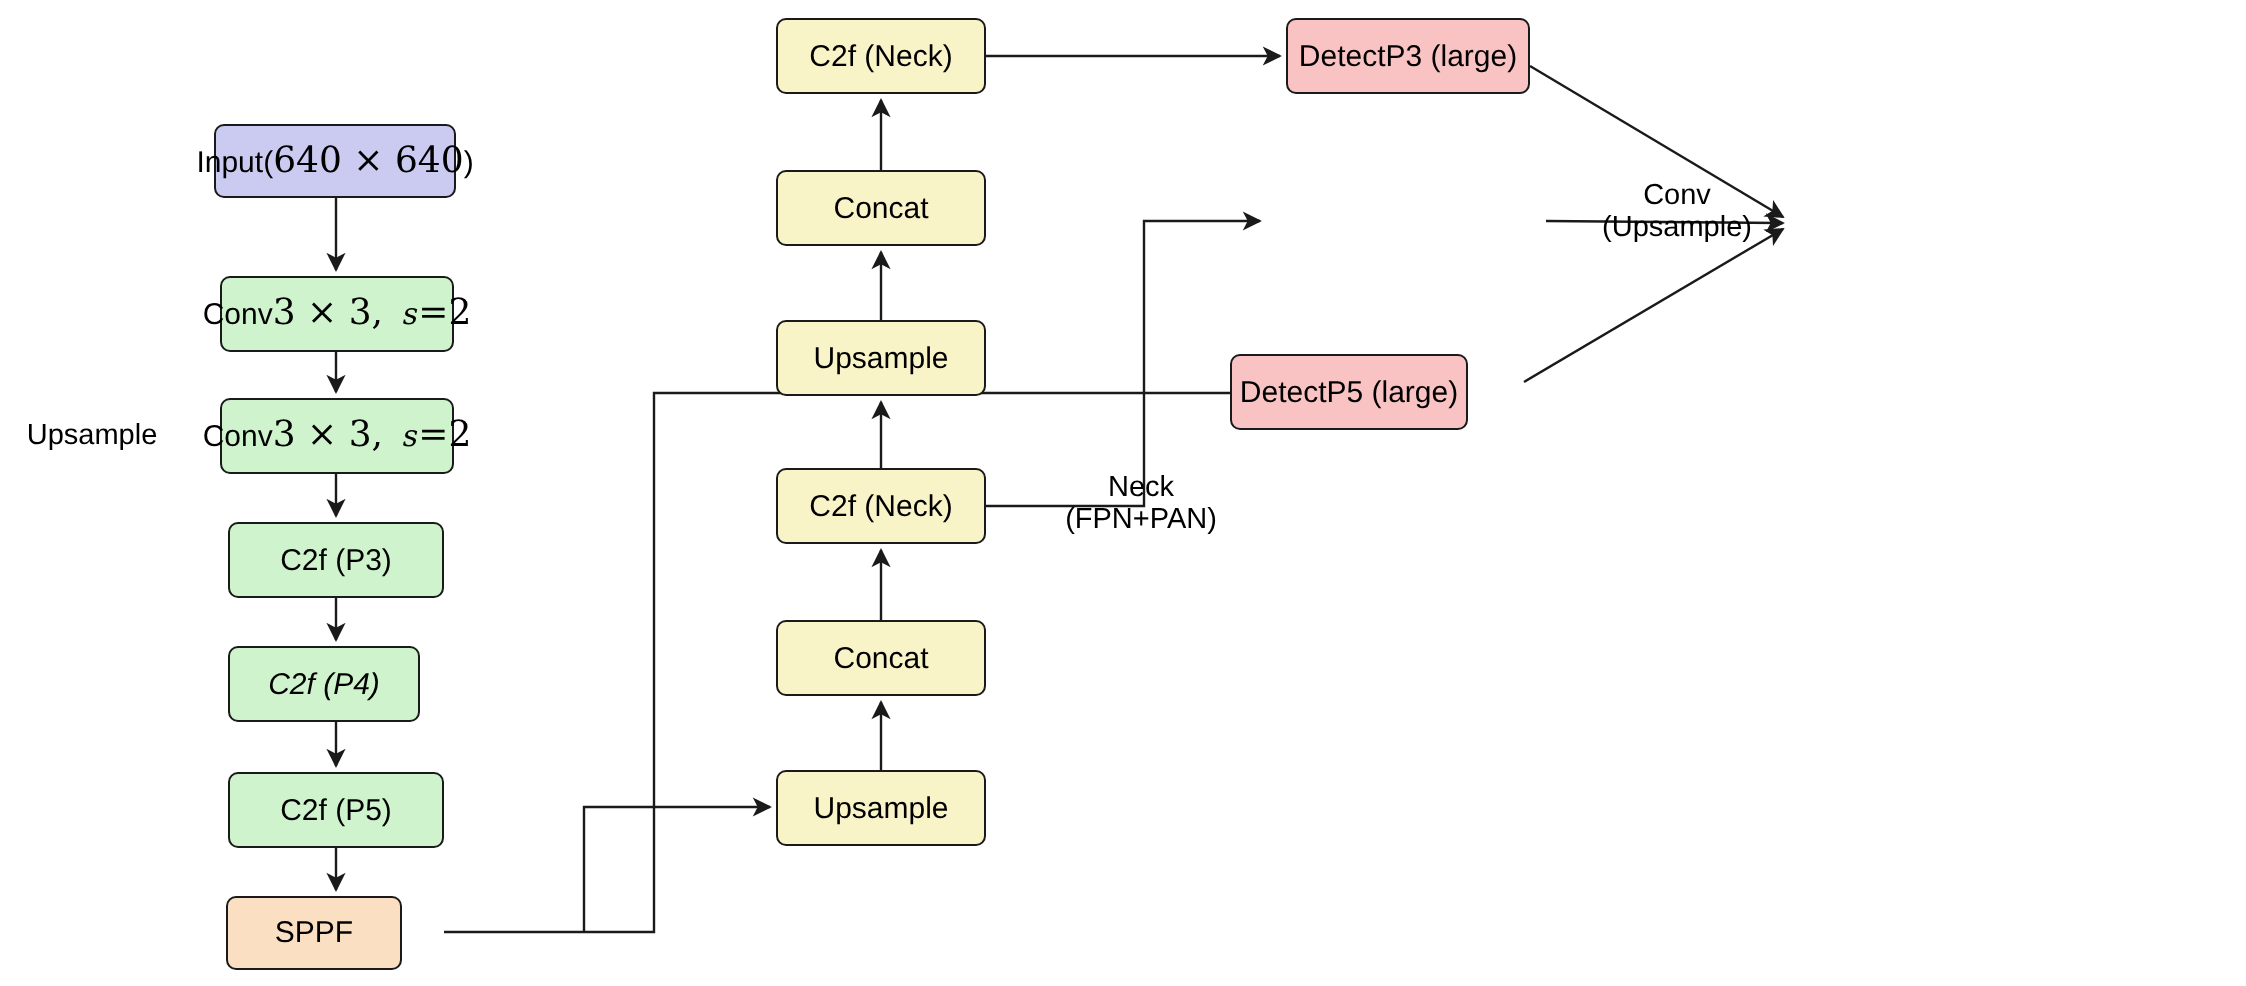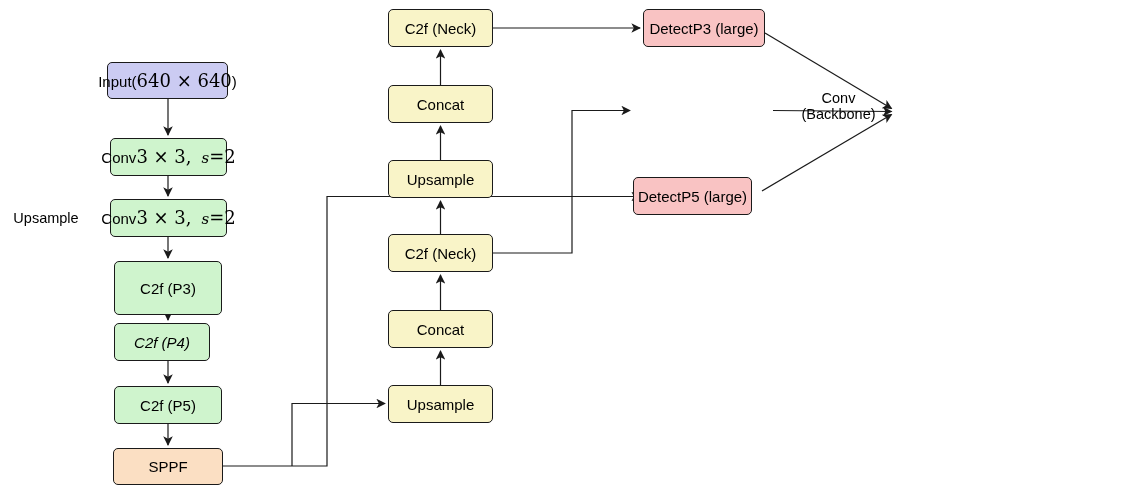--- a/index.html
+++ b/index.html
@@ -30,33 +30,33 @@
     font-size:14.5px;
     text-align:center;
     line-height:16px;
     z-index:3;
     white-space:nowrap;
   }
   
   #n-input        {left:107px;top:62px; width:121px;height:37px;}
   #n-conv1        {left:110px;top:138px;width:117px;height:38px;}
   #n-conv2        {left:110px;top:199px;width:117px;height:38px;}
-  #n-c2f-p3       {left:114px;top:261px;width:108px;height:54px;}
+  #n-c2f-p3       {left:114px;top:261px;width:108px;height:38px;}
   #n-c2f-p4       {left:114px;top:323px;width:96px;height:38px;font-style:italic;}
   #n-c2f-p5       {left:114px;top:386px;width:108px;height:38px;}
-  #n-sppf         {left:113px;top:448px;width:110px;height:37px;}
+  #n-sppf         {left:113px;top:448px;width:88px;height:37px;}
   #n-c2f-neck-top {left:388px;top:9px;  width:105px;height:38px;}
   #n-concat-top   {left:388px;top:85px; width:105px;height:38px;}
   #n-upsample-top {left:388px;top:160px;width:105px;height:38px;}
   #n-c2f-neck-bot {left:388px;top:234px;width:105px;height:38px;}
   #n-concat-bot   {left:388px;top:310px;width:105px;height:38px;}
   #n-upsample-bot {left:388px;top:385px;width:105px;height:38px;}
   #n-detect-p3    {left:643px;top:9px;  width:122px;height:38px;}
   #n-detect-p4    {left:633px;top:91px; width:140px;height:39px;}
-  #n-detect-p5    {left:633px;top:177px;width:119px;height:38px;}
+  #n-detect-p5    {left:615px;top:177px;width:119px;height:38px;}
   #n-loss         {left:895px;top:92px; width:223px;height:40px;}
   #lbl-backbone   {left:10px; top:210px;width:72px;}
   #lbl-neck       {left:523px;top:236px;width:95px;}
   #lbl-head       {left:791px;top:90px; width:95px;}
 </style>
 </head>
 <body>
 
 <div id="canvas">
 
@@ -135,18 +135,22 @@
   </div>
 
   <div class="node" id="n-detect-p3" style="background: rgb(249, 195, 195);">
     <span>DetectP3 (large)</span>
   </div>
   <div class="node" id="n-detect-p5" style="background: rgb(249, 195, 195);">
     <span>DetectP5 (large)</span>
   </div>
 
   <div class="flabel" id="lbl-backbone">Upsample</div>
+  <div class="flabel" id="lbl-neck">
+    <div>Neck</div>
+    <div>(FPN+PAN)</div>
+  </div>
   <div class="flabel" id="lbl-head">
     <div>Conv</div>
-    <div>(Backbone)</div>
+    <div>(Upsample)</div>
   </div>
 
 </div>
 
 </body></html>

